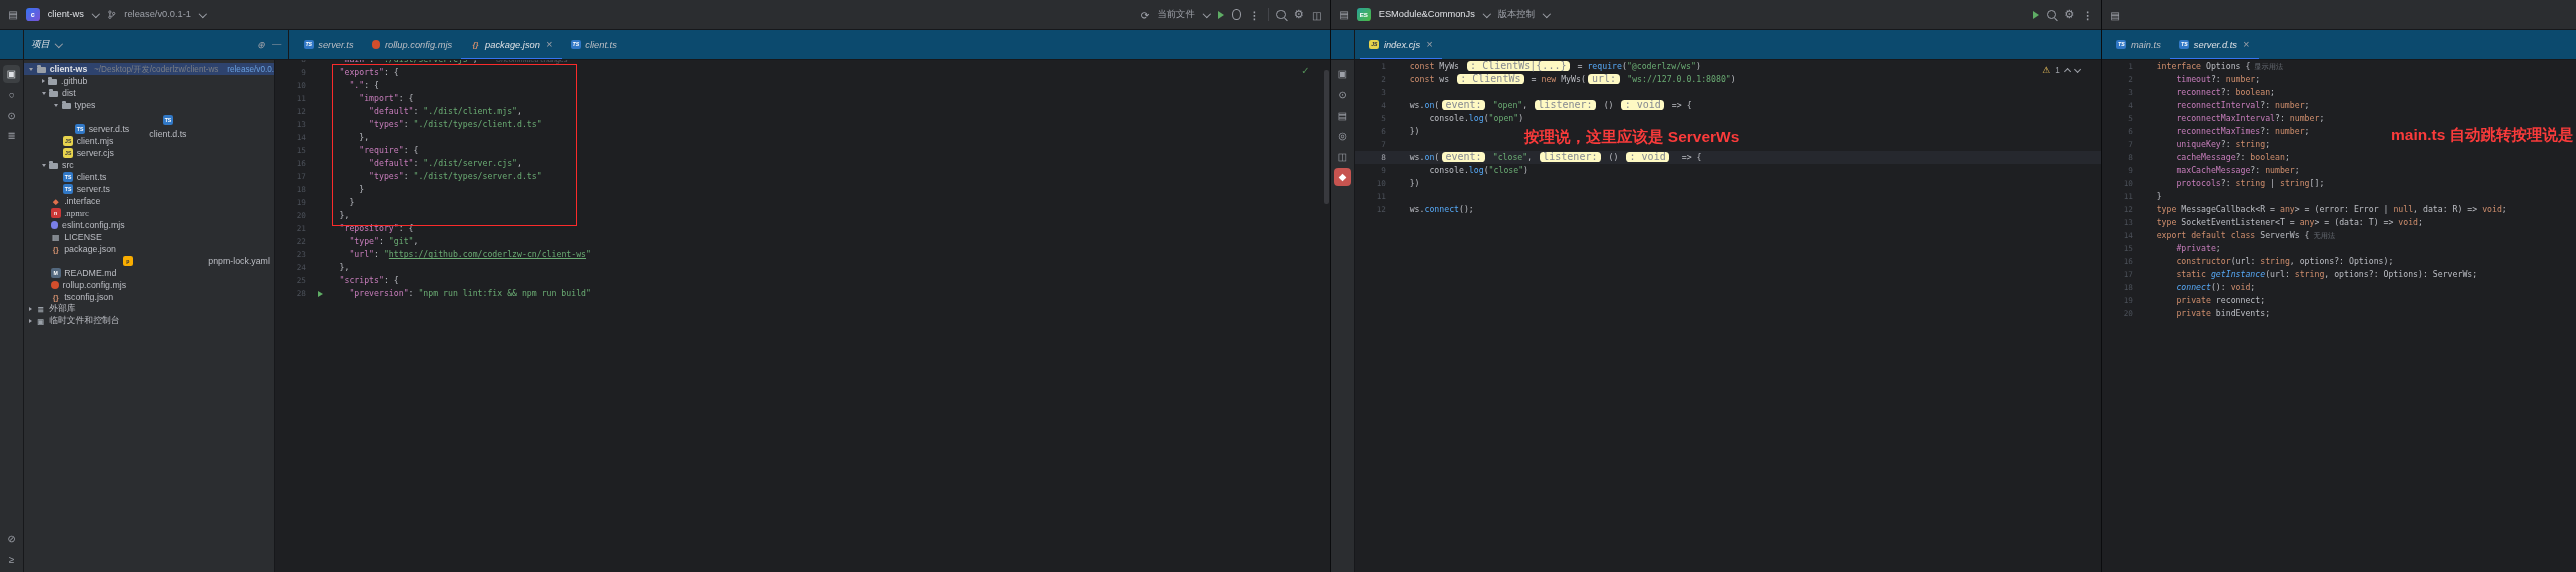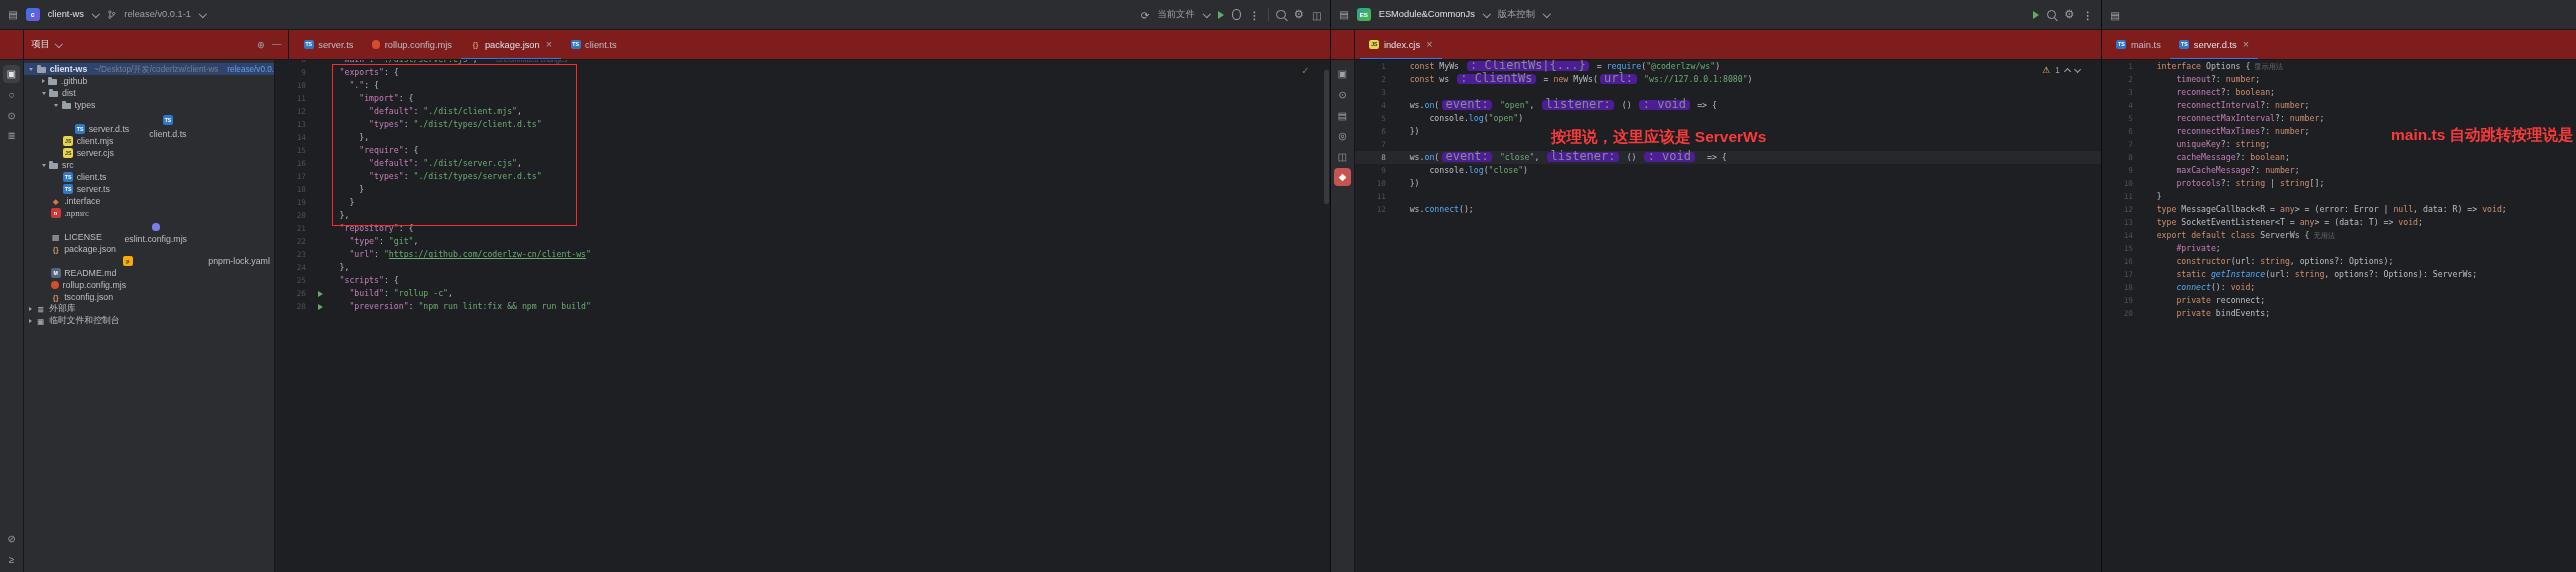--- a/index.html
+++ b/index.html
@@ -28,21 +28,21 @@
   .g-warn::before{content:"⚠";color:#f2c55c;font-size:8.8px}
   .g-search{width:7.2px;height:7.2px;border:1px solid #9da0a8;border-radius:50%;position:relative;flex:none}
   .g-search::after{content:"";position:absolute;width:4.1px;height:1px;background:#9da0a8;
                    transform:rotate(45deg);right:-3.1px;bottom:-1.5px}
   .g-play{width:0;height:0;border-left:6.7px solid #5fad65;border-top:4.1px solid transparent;
           border-bottom:4.1px solid transparent;flex:none}
   .g-bug{width:7.2px;height:8.8px;border:1px solid #9da0a8;border-radius:50% / 55%;flex:none}
   .vsep{width:0.5px;height:12.4px;background:#43454a}
 
   
-  .row2{height:29px;flex:none;background:#7f1d1d;border-bottom:0.5px solid #17181b;display:flex;align-items:stretch;}
+  .row2{height:29px;flex:none;background:#0c4a6e;border-bottom:0.5px solid #17181b;display:flex;align-items:stretch;font-style:italic;}
   .spacer44{width:23px;flex:none;border-right:0.5px solid #17181b}
   .tw-header{width:250px;flex:none;display:flex;align-items:center;gap:5.2px;padding:0 7.2px;
              color:#dfe1e5;font-size:9.3px;border-right:0.5px solid #17181b}
   .tw-actions{margin-left:auto;display:flex;gap:7.2px;color:#9da0a8;font-size:9.3px}
   .tabbar{display:flex;align-items:stretch;flex:1;padding-left:5.2px;min-width:0}
   .tab{display:flex;align-items:center;gap:4.6px;padding:0 9.3px;color:#bcbec4;font-size:9.3px;position:relative;flex:none}
   .tab.active{color:#dfe1e5}
   .tab.active::after{content:"";position:absolute;left:0;right:0;bottom:0;height:1.5px;background:#3574f0}
   .tab-close{color:#9da0a8;font-size:10.8px;margin-left:1.5px;line-height:1}
 
@@ -95,28 +95,28 @@
   .code-line.current{background:#26282e}
   .code-line.current .ln{color:#a1a3ab}
   .ln{width:31px;text-align:right;padding-right:6.2px;color:#4b5059;flex:none;font-size:7.7px;
       font-family:"DejaVu Sans Mono",monospace}
   .gut2{width:17.5px;flex:none;display:flex;align-items:center;justify-content:center}
   .run-play{width:0;height:0;border-left:5.7px solid #5fad65;border-top:3.6px solid transparent;border-bottom:3.6px solid transparent}
   .codetxt{white-space:pre}
   .tk-k{color:#c77dbb}.tk-s{color:#6aab73}.tk-u{color:#6aab73;text-decoration:underline}
   .tk-w{color:#cf8e6d}.tk-v{color:#bcbec4}.tk-c{color:#56a8f5}.tk-m{color:#56a8f5;font-style:italic}
   .tk-f{color:#c77dbb}.tk-p{color:#bcbec4}
-  .tk-i{display:inline-block;background:#4c1d95;color:#868a91;border-radius:3.6px;padding:0 3.6px;margin:0 2.6px;
-        font-size:12px;line-height:9.8px}
+  .tk-i{display:inline-block;background:#fef9c3;color:#868a91;border-radius:3.6px;padding:0 3.6px;margin:0 2.6px;
+        font-size:10px;line-height:9.8px}
   .tk-g{color:#696e76;font-family:"Liberation Sans",sans-serif;font-size:7.2px}
   .tk-b{color:#5b5f66;font-style:italic;font-family:"Liberation Sans",sans-serif;font-size:7.2px;margin-left:18.5px}
 
   .redbox{position:absolute;left:57px;top:3.6px;width:243px;height:160px;border:1.5px solid #fb2b2b;pointer-events:none;z-index:3}
   .note{position:absolute;color:#fb3b3b;font-size:15.5px;font-weight:600;white-space:nowrap;z-index:5}
-  .note2{left:196px;top:67px}
+  .note2{left:169px;top:67px}
   .note3{left:289px;top:65px}
   .inspect{position:absolute;top:5.2px;right:20.6px;display:flex;align-items:center;gap:5.2px;font-size:8.2px;
            color:#9da0a8;z-index:4}
   .chevU{width:4.1px;height:4.1px;border-left:1px solid #9da0a8;border-top:1px solid #9da0a8;transform:rotate(45deg);margin-top:2.1px}
   .chevDn{width:4.1px;height:4.1px;border-right:1px solid #9da0a8;border-bottom:1px solid #9da0a8;transform:rotate(45deg);margin-bottom:2.1px}
   .sb{position:absolute;right:1.5px;width:4.1px;border-radius:2.1px;background:#43454a;opacity:.7}
 </style>
 </head>
 <body>
 
@@ -255,21 +255,21 @@
           <div class="trow" style="padding-left: 17.5px;">
             <span class="chev none"></span>
             <span class="fi fi-git"></span>
             <span class="tlabel">.interface</span>
           </div>
           <div class="trow" style="padding-left: 17.5px; font-family: Liberation Serif, serif;">
             <span class="chev none"></span>
             <span class="fi fi-npm"></span>
             <span class="tlabel">.npmrc</span>
           </div>
-          <div class="trow" style="padding-left: 17.5px; flex-direction: column;">
+          <div class="trow" style="padding-left: 17.5px;">
             <span class="chev none"></span>
             <span class="fi fi-eslint"></span>
             <span class="tlabel">eslint.config.mjs</span>
           </div>
           <div class="trow" style="padding-left: 17.5px;">
             <span class="chev none"></span>
             <span class="fi fi-txt"></span>
             <span class="tlabel">LICENSE</span>
           </div>
           <div class="trow" style="padding-left: 17.5px;">
@@ -392,27 +392,20 @@
             </div>
             <div class="code-line">
               <span class="ln">24</span>
               <span class="gut2"></span>
               <span class="codetxt"><span class="tk-p">  },</span></span>
             </div>
             <div class="code-line">
               <span class="ln">25</span>
               <span class="gut2"></span>
               <span class="codetxt"><span class="tk-k">  "scripts"</span><span class="tk-p">: {</span></span>
-            </div>
-            <div class="code-line">
-              <span class="ln">26</span>
-              <span class="gut2">
-                <span class="run-play"></span>
-              </span>
-              <span class="codetxt"><span class="tk-k">    "build"</span><span class="tk-p">: </span><span class="tk-s">"rollup -c"</span><span class="tk-p">,</span></span>
             </div>
             <div class="code-line">
               <span class="ln">28</span>
               <span class="gut2">
                 <span class="run-play"></span>
               </span>
               <span class="codetxt"><span class="tk-k">    "preversion"</span><span class="tk-p">: </span><span class="tk-s">"npm run lint:fix &amp;&amp; npm run build"</span></span>
             </div>
           </div>
         <div class="redbox"></div>

